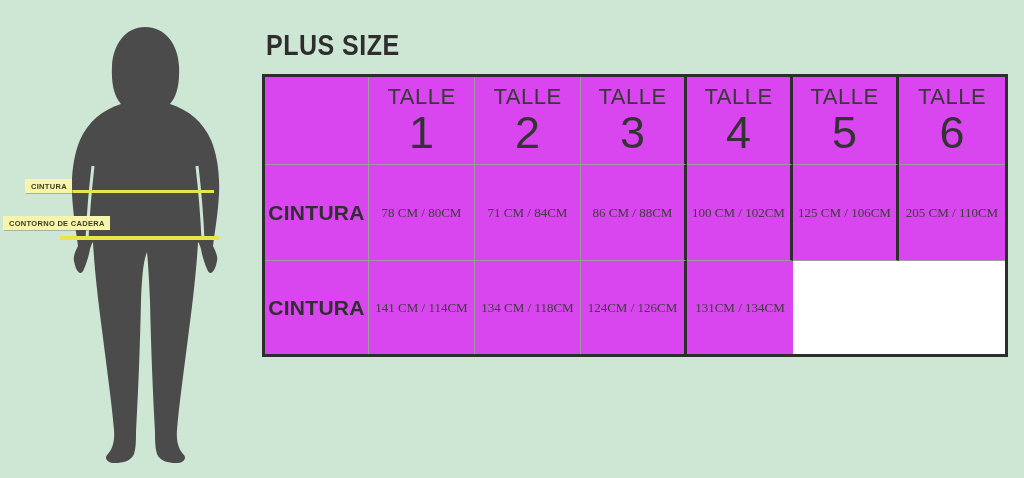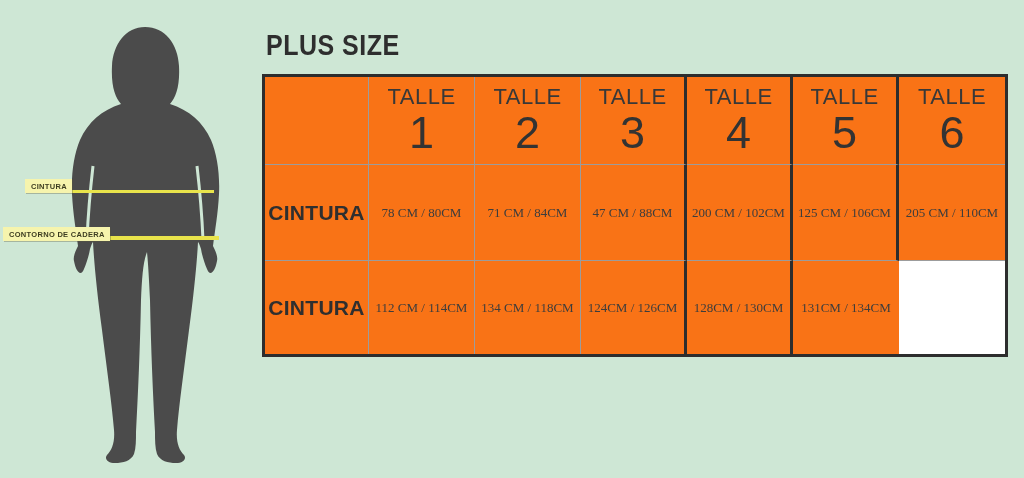--- a/index.html
+++ b/index.html
@@ -16,21 +16,21 @@
   .measure-line{position:absolute;background:#e9e44b;}
   .waist-line{left:63px;top:190px;width:151px;height:3px;}
   .hip-line{left:60px;top:236px;width:159px;height:4px;}
   .measure-label{
     position:absolute;background:#f6f4ad;color:#3c3c20;
     font-size:7.5px;font-weight:bold;letter-spacing:.3px;
     padding:3px 5px 2px 6px;white-space:nowrap;
     box-shadow:1px 1px 0 rgba(90,90,60,.35);
   }
   .waist-label{left:25px;top:179px;}
-  .hip-label{left:3px;top:227px;}
+  .hip-label{left:3px;top:216px;}
 
   
   .title{
     position:absolute;left:266px;top:28px;
     font-size:25px;font-weight:800;color:#2e2e2e;
     letter-spacing:.5px;
     transform:scaleY(1.18);transform-origin:left top;
   }
 
   
@@ -39,21 +39,21 @@
     box-sizing:border-box;
     border:3px solid #2d2d2d;
     background:#ffffff;
     display:grid;
     grid-template-columns:104px repeat(6, 1fr);
     grid-template-rows:88px 96px auto;
   }
   .cell{
     box-sizing:border-box;
     display:flex;flex-direction:column;align-items:center;justify-content:center;
-    color:#3a3a3a;background:#f97316;
+    color:#3a3a3a;background:#d946ef;
   }
   .thin-r{border-right:1px solid #9c9c9c;}
   .thick-r{border-right:3px solid #2d2d2d;}
   .thin-b{border-bottom:1px solid #9c9c9c;}
   .head .word{font-size:22px;color:#383838;letter-spacing:.5px;line-height:1.1;}
   .head .num{font-size:45px;color:#333333;line-height:1.05;}
   .row-label{font-size:21px;font-weight:bold;color:#2f2f2f;letter-spacing:.3px;}
   .value{font-size:13px;color:#3d3d3d;white-space:nowrap;font-family:Liberation Serif, serif;}
 </style>
 </head>
@@ -142,43 +142,40 @@
   <div class="cell thin-r thin-b">
     <span class="row-label">CINTURA</span>
   </div>
   <div class="cell thin-r thin-b">
     <span class="value">78 CM / 80CM</span>
   </div>
   <div class="cell thin-r thin-b">
     <span class="value">71 CM / 84CM</span>
   </div>
   <div class="cell thick-r thin-b">
-    <span class="value">47 CM / 88CM</span>
+    <span class="value">86 CM / 88CM</span>
   </div>
   <div class="cell thick-r thin-b">
-    <span class="value">200 CM / 102CM</span>
+    <span class="value">100 CM / 102CM</span>
   </div>
   <div class="cell thick-r thin-b">
     <span class="value">125 CM / 106CM</span>
   </div>
   <div class="cell thin-b">
     <span class="value">205 CM / 110CM</span>
   </div>
 
   <div class="cell thin-r">
     <span class="row-label">CINTURA</span>
   </div>
   <div class="cell thin-r">
-    <span class="value">112 CM / 114CM</span>
+    <span class="value">141 CM / 114CM</span>
   </div>
   <div class="cell thin-r">
     <span class="value">134 CM / 118CM</span>
   </div>
   <div class="cell thick-r">
     <span class="value">124CM / 126CM</span>
   </div>
-  <div class="cell thick-r">
-    <span class="value">128CM / 130CM</span>
-  </div>
   <div class="cell">
     <span class="value">131CM / 134CM</span>
   </div>
 </div>
 
 </body></html>

